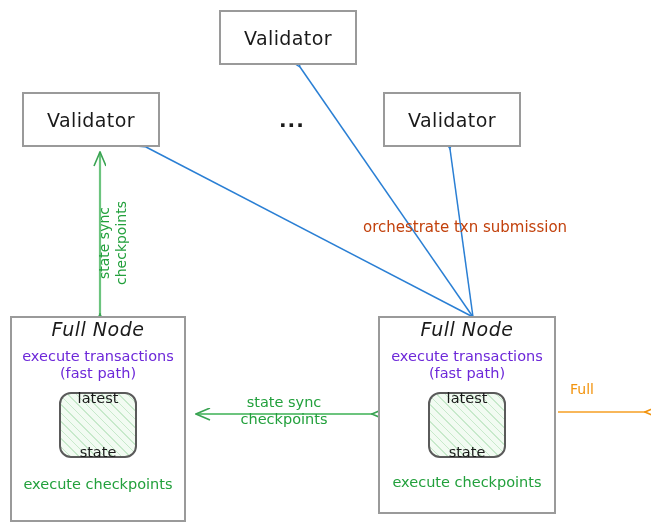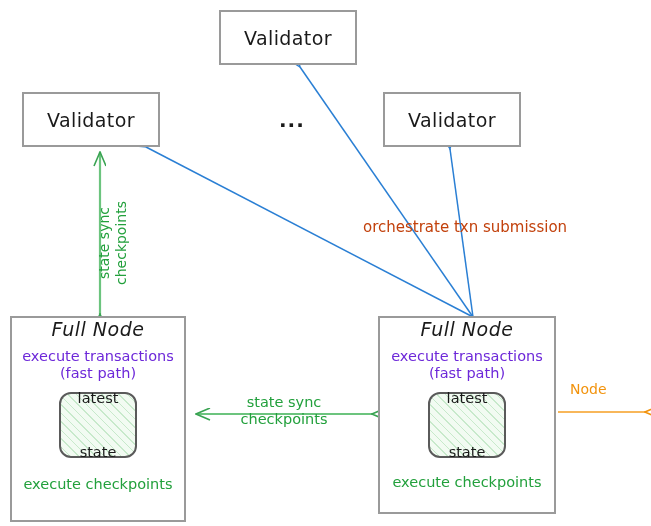--- a/index.html
+++ b/index.html
@@ -182,21 +182,21 @@
     <div>checkpoints</div>
   </div>
 
   <div class="floating-label lbl-green" style="left:228px; top:394px; width:112px;">
     <div>state sync</div>
     <div>checkpoints</div>
   </div>
 
   <div class="floating-label lbl-blue" style="left:363px; top:219px;">orchestrate txn submission</div>
 
-  <div class="floating-label lbl-orange" style="left:570px; top:381px;">Node</div>
+  <div class="floating-label lbl-orange" style="left:570px; top:381px;">Full</div>
 
   <div class="node-box" style="left:10px; top:316px; width:176px; height:206px;">
     <div class="fullnode-inner">
       <div class="fullnode-title">Full Node</div>
       <div class="blue-text">
         <div>execute transactions</div>
         <div>(fast path)</div>
       </div>
       <div class="latest-state">
         <span>latest</span>

